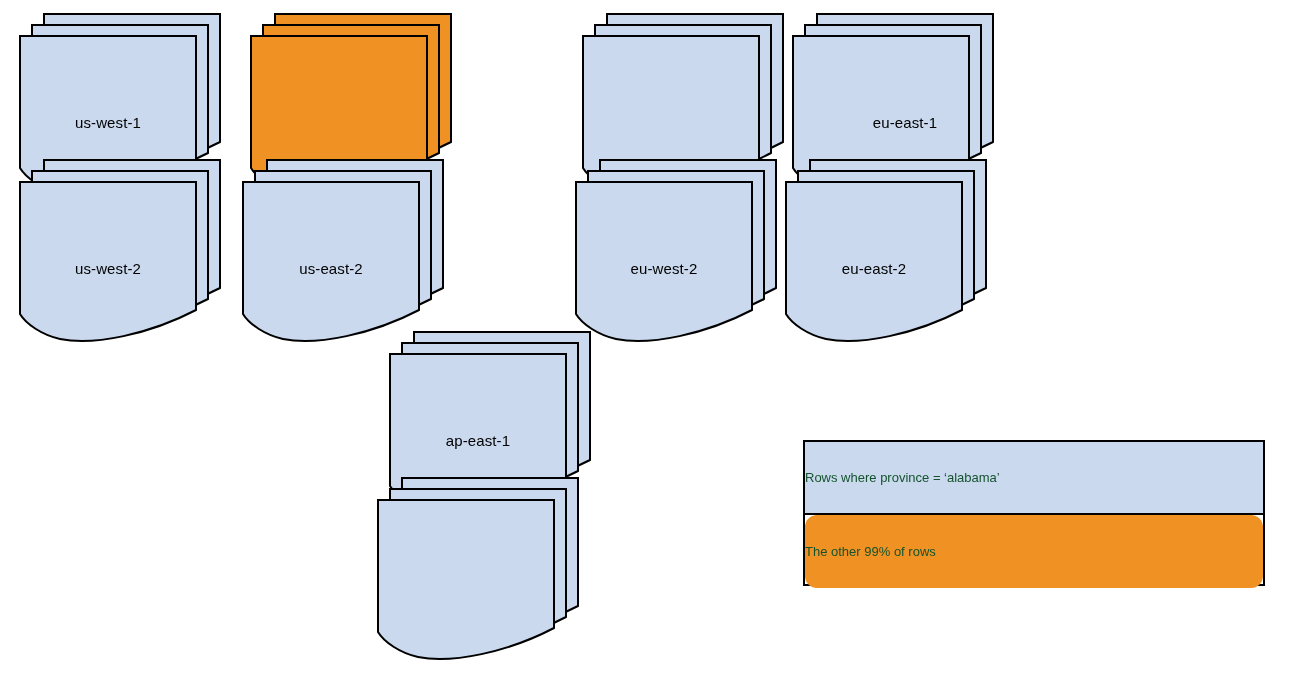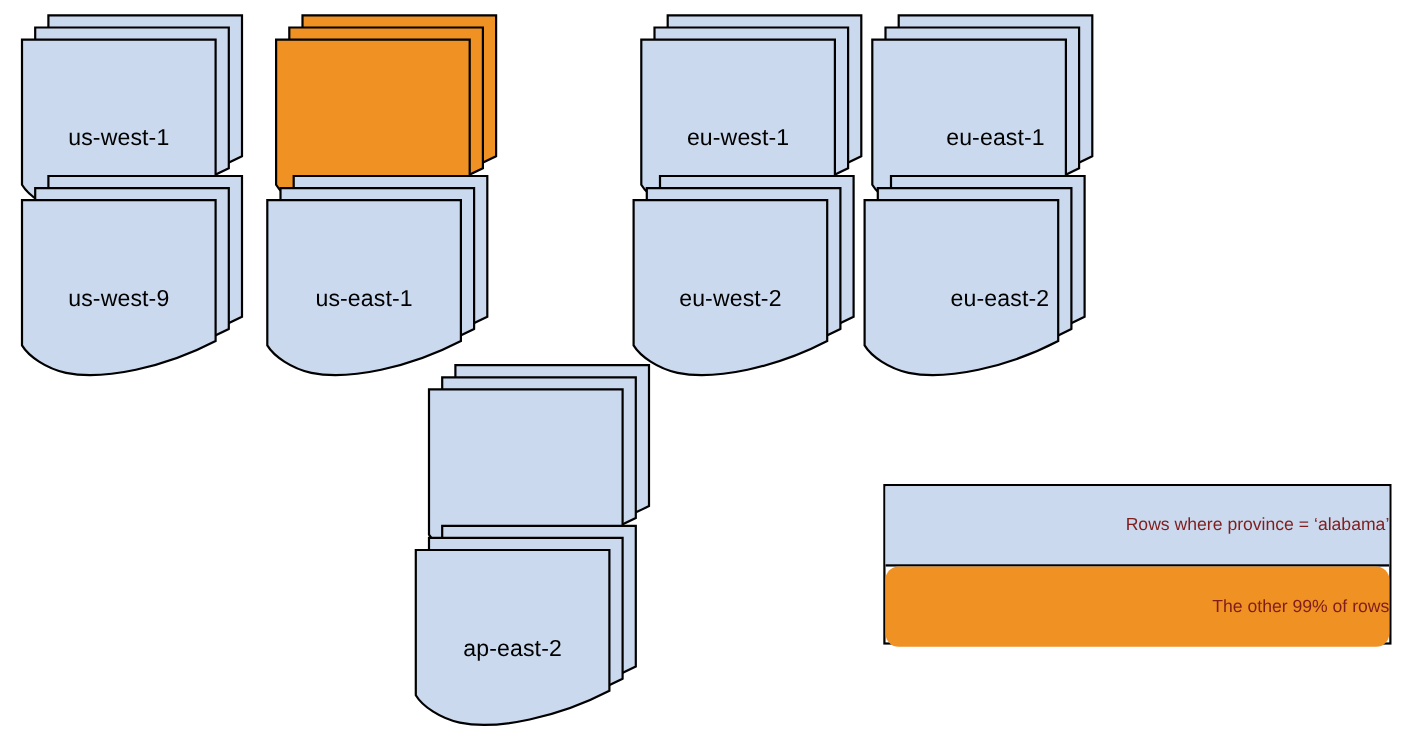--- a/index.html
+++ b/index.html
@@ -30,41 +30,41 @@
     left: 0;
     top: 0;
     overflow: visible;
   }
   .doc-label {
     position: absolute;
     left: 0;
     top: 0;
     width: 176px;
     text-align: center;
-    font-size: 21px;
+    font-size: 15px;
     color: #000000;
     letter-spacing: 0.1px;
     white-space: nowrap;
     pointer-events: none;
   }
 
   
   .legend {
     position: absolute;
     border: 2px solid #000000;
     box-sizing: border-box;
     background: #ffffff;
   }
   .legend-row {
     display: flex;
     align-items: center;
-    justify-content: flex-end;
+    justify-content: flex-start;
     box-sizing: border-box;
-    font-size: 16px;
-    color: #7f1d1d;
+    font-size: 13px;
+    color: #14532d;
   }
   .legend-row.blue {
     background: #cad9ee;
     border-bottom: 2px solid #000000;
   }
   .legend-row.orange {
     background: #ef9123;
     border-radius: 12px;
   }
 </style>
@@ -88,76 +88,75 @@
           <path d="M12,11 L188,11 L188,139 C142,163 86,175 52,168 C34,164 18,153 12,143 Z" fill="#ef9123" stroke="#000000" stroke-width="2" stroke-linejoin="miter"></path>
           <path d="M0,22 L176,22 L176,150 C130,174 74,186 40,179 C22,175 6,164 0,154 Z" fill="#ef9123" stroke="#000000" stroke-width="2" stroke-linejoin="miter"></path>
         </svg>
       </div>
       <div class="doc-stack" style="left: 583px; top: 14px;">
         <svg width="240" height="210" viewBox="0 0 240 210">
           <path d="M24,0 L200,0 L200,128 C154,152 98,164 64,157 C46,153 30,142 24,132 Z" fill="#cad9ee" stroke="#000000" stroke-width="2" stroke-linejoin="miter"></path>
           <path d="M12,11 L188,11 L188,139 C142,163 86,175 52,168 C34,164 18,153 12,143 Z" fill="#cad9ee" stroke="#000000" stroke-width="2" stroke-linejoin="miter"></path>
           <path d="M0,22 L176,22 L176,150 C130,174 74,186 40,179 C22,175 6,164 0,154 Z" fill="#cad9ee" stroke="#000000" stroke-width="2" stroke-linejoin="miter"></path>
         </svg>
-        <div class="doc-label" style="top: 100px;">eu-west-1</div>
       </div>
       <div class="doc-stack" style="left: 793px; top: 14px;">
         <svg width="240" height="210" viewBox="0 0 240 210">
           <path d="M24,0 L200,0 L200,128 C154,152 98,164 64,157 C46,153 30,142 24,132 Z" fill="#cad9ee" stroke="#000000" stroke-width="2" stroke-linejoin="miter"></path>
           <path d="M12,11 L188,11 L188,139 C142,163 86,175 52,168 C34,164 18,153 12,143 Z" fill="#cad9ee" stroke="#000000" stroke-width="2" stroke-linejoin="miter"></path>
           <path d="M0,22 L176,22 L176,150 C130,174 74,186 40,179 C22,175 6,164 0,154 Z" fill="#cad9ee" stroke="#000000" stroke-width="2" stroke-linejoin="miter"></path>
         </svg>
         <div class="doc-label" style="top: 100px; padding-left: 24px;">eu-east-1</div>
       </div>
       <div class="doc-stack" style="left: 20px; top: 160px;">
         <svg width="240" height="210" viewBox="0 0 240 210">
           <path d="M24,0 L200,0 L200,128 C154,152 98,164 64,157 C46,153 30,142 24,132 Z" fill="#cad9ee" stroke="#000000" stroke-width="2" stroke-linejoin="miter"></path>
           <path d="M12,11 L188,11 L188,139 C142,163 86,175 52,168 C34,164 18,153 12,143 Z" fill="#cad9ee" stroke="#000000" stroke-width="2" stroke-linejoin="miter"></path>
           <path d="M0,22 L176,22 L176,150 C130,174 74,186 40,179 C22,175 6,164 0,154 Z" fill="#cad9ee" stroke="#000000" stroke-width="2" stroke-linejoin="miter"></path>
         </svg>
-        <div class="doc-label" style="top: 100px;">us-west-9</div>
+        <div class="doc-label" style="top: 100px;">us-west-2</div>
       </div>
       <div class="doc-stack" style="left: 243px; top: 160px;">
         <svg width="240" height="210" viewBox="0 0 240 210">
           <path d="M24,0 L200,0 L200,128 C154,152 98,164 64,157 C46,153 30,142 24,132 Z" fill="#cad9ee" stroke="#000000" stroke-width="2" stroke-linejoin="miter"></path>
           <path d="M12,11 L188,11 L188,139 C142,163 86,175 52,168 C34,164 18,153 12,143 Z" fill="#cad9ee" stroke="#000000" stroke-width="2" stroke-linejoin="miter"></path>
           <path d="M0,22 L176,22 L176,150 C130,174 74,186 40,179 C22,175 6,164 0,154 Z" fill="#cad9ee" stroke="#000000" stroke-width="2" stroke-linejoin="miter"></path>
         </svg>
-        <div class="doc-label" style="top: 100px;">us-east-1</div>
+        <div class="doc-label" style="top: 100px;">us-east-2</div>
       </div>
       <div class="doc-stack" style="left: 576px; top: 160px; padding-left: 44px;">
         <svg width="240" height="210" viewBox="0 0 240 210">
           <path d="M24,0 L200,0 L200,128 C154,152 98,164 64,157 C46,153 30,142 24,132 Z" fill="#cad9ee" stroke="#000000" stroke-width="2" stroke-linejoin="miter"></path>
           <path d="M12,11 L188,11 L188,139 C142,163 86,175 52,168 C34,164 18,153 12,143 Z" fill="#cad9ee" stroke="#000000" stroke-width="2" stroke-linejoin="miter"></path>
           <path d="M0,22 L176,22 L176,150 C130,174 74,186 40,179 C22,175 6,164 0,154 Z" fill="#cad9ee" stroke="#000000" stroke-width="2" stroke-linejoin="miter"></path>
         </svg>
         <div class="doc-label" style="top: 100px;">eu-west-2</div>
       </div>
       <div class="doc-stack" style="left: 786px; top: 160px;">
         <svg width="240" height="210" viewBox="0 0 240 210">
           <path d="M24,0 L200,0 L200,128 C154,152 98,164 64,157 C46,153 30,142 24,132 Z" fill="#cad9ee" stroke="#000000" stroke-width="2" stroke-linejoin="miter"></path>
           <path d="M12,11 L188,11 L188,139 C142,163 86,175 52,168 C34,164 18,153 12,143 Z" fill="#cad9ee" stroke="#000000" stroke-width="2" stroke-linejoin="miter"></path>
           <path d="M0,22 L176,22 L176,150 C130,174 74,186 40,179 C22,175 6,164 0,154 Z" fill="#cad9ee" stroke="#000000" stroke-width="2" stroke-linejoin="miter"></path>
         </svg>
-        <div class="doc-label" style="top: 100px; padding-left: 35px;">eu-east-2</div>
+        <div class="doc-label" style="top: 100px;">eu-east-2</div>
       </div>
       <div class="doc-stack" style="left: 390px; top: 332px;">
         <svg width="240" height="210" viewBox="0 0 240 210">
           <path d="M24,0 L200,0 L200,128 C154,152 98,164 64,157 C46,153 30,142 24,132 Z" fill="#cad9ee" stroke="#000000" stroke-width="2" stroke-linejoin="miter"></path>
           <path d="M12,11 L188,11 L188,139 C142,163 86,175 52,168 C34,164 18,153 12,143 Z" fill="#cad9ee" stroke="#000000" stroke-width="2" stroke-linejoin="miter"></path>
           <path d="M0,22 L176,22 L176,150 C130,174 74,186 40,179 C22,175 6,164 0,154 Z" fill="#cad9ee" stroke="#000000" stroke-width="2" stroke-linejoin="miter"></path>
         </svg>
+        <div class="doc-label" style="top: 100px;">ap-east-1</div>
       </div>
       <div class="doc-stack" style="left: 378px; top: 478px;">
         <svg width="240" height="210" viewBox="0 0 240 210">
           <path d="M24,0 L200,0 L200,128 C154,152 98,164 64,157 C46,153 30,142 24,132 Z" fill="#cad9ee" stroke="#000000" stroke-width="2" stroke-linejoin="miter"></path>
           <path d="M12,11 L188,11 L188,139 C142,163 86,175 52,168 C34,164 18,153 12,143 Z" fill="#cad9ee" stroke="#000000" stroke-width="2" stroke-linejoin="miter"></path>
           <path d="M0,22 L176,22 L176,150 C130,174 74,186 40,179 C22,175 6,164 0,154 Z" fill="#cad9ee" stroke="#000000" stroke-width="2" stroke-linejoin="miter"></path>
         </svg>
-        <div class="doc-label" style="top: 100px;">ap-east-2</div>
       </div>
     </div>
 
   <div class="legend" id="legend" style="left: 803px; top: 440px; width: 462px; height: 146px;">
     <div class="legend-row blue" style="height: 73px; background: rgb(202, 217, 238);">
       <span>Rows where province = ‘alabama’</span>
     </div>
     <div class="legend-row orange" style="height: 73px; background: rgb(239, 145, 35);">
       <span>The other 99% of rows</span>
     </div>

